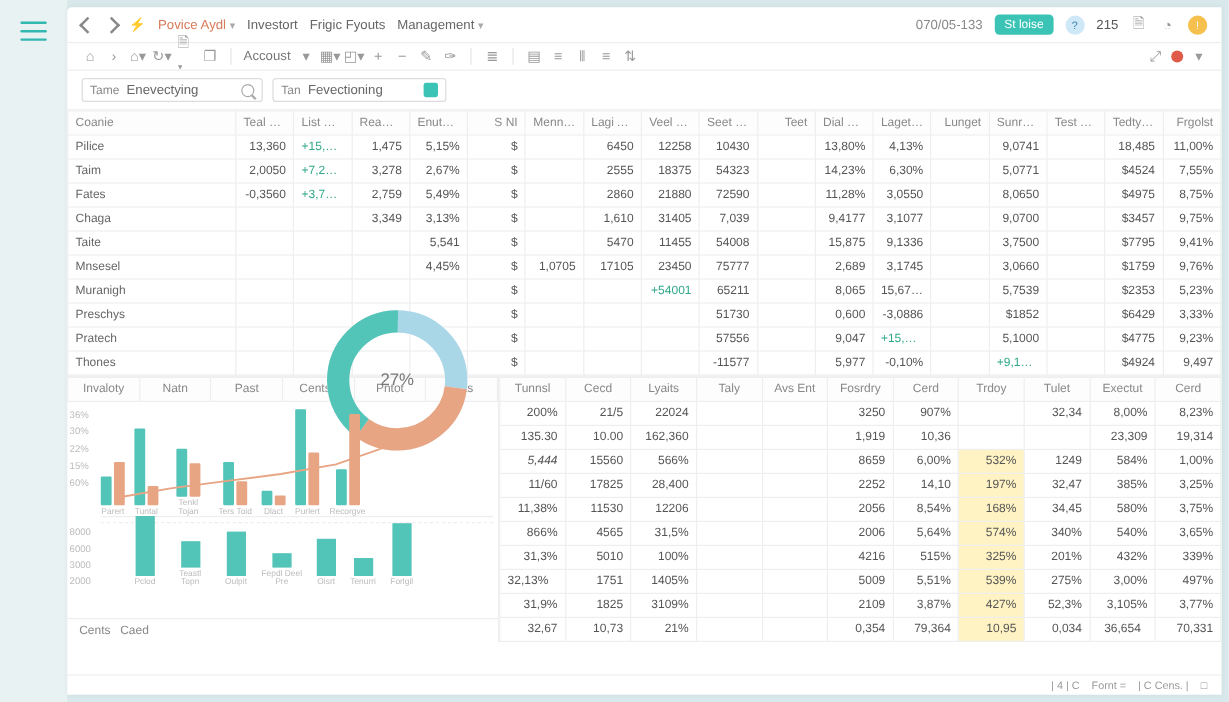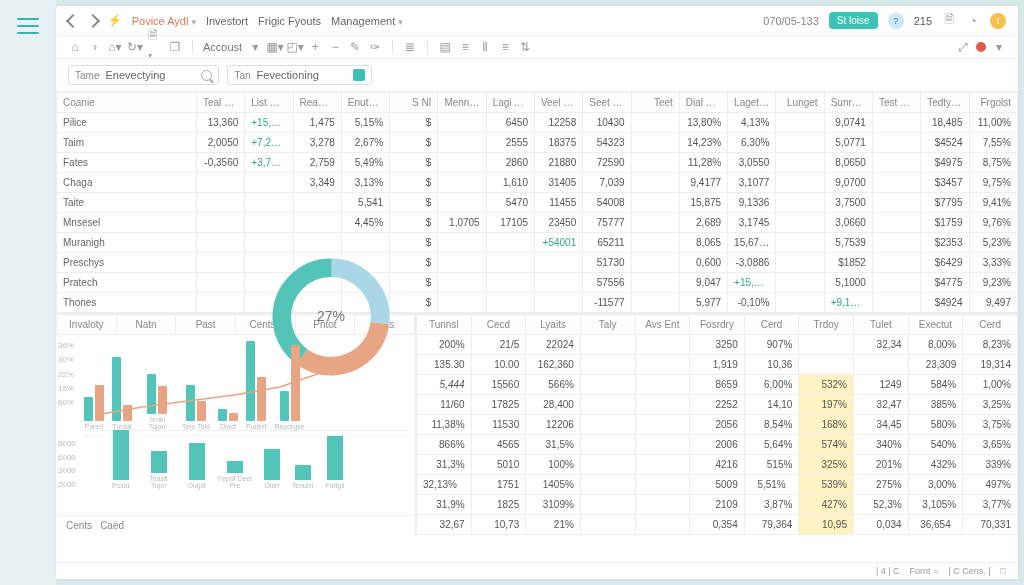--- a/index.html
+++ b/index.html
@@ -606,21 +606,21 @@
                   <td style="text-align: right;">432%</td>
                   <td style="text-align: right;">339%</td>
                 </tr>
                 <tr>
                   <td style="text-align: left;">32,13%</td>
                   <td style="text-align: right; margin-left: 32px;">1751</td>
                   <td style="text-align: right;">1405%</td>
                   <td style="text-align: right;"></td>
                   <td style="text-align: right;"></td>
                   <td style="text-align: right;">5009</td>
-                  <td style="text-align: center;">5,51%</td>
+                  <td style="text-align: right;">5,51%</td>
                   <td class="hl" style="text-align: right;">539%</td>
                   <td style="text-align: right;">275%</td>
                   <td style="text-align: right;">3,00%</td>
                   <td style="text-align: right;">497%</td>
                 </tr>
                 <tr>
                   <td style="text-align: right;">31,9%</td>
                   <td style="text-align: right;">1825</td>
                   <td style="text-align: right;">3109%</td>
                   <td style="text-align: right;"></td>

